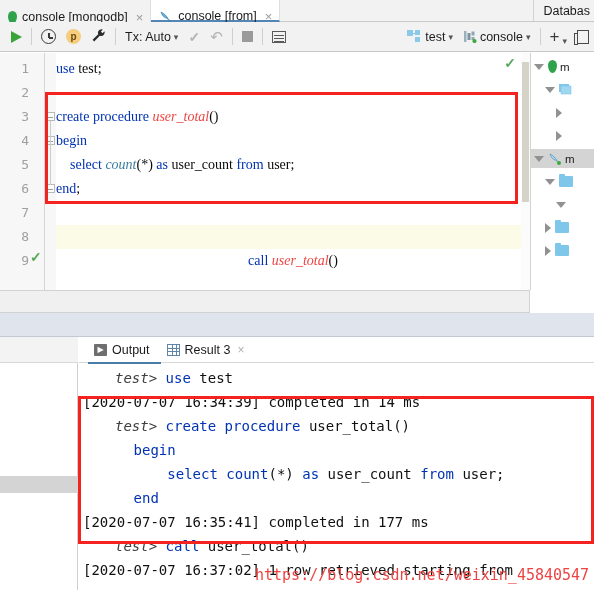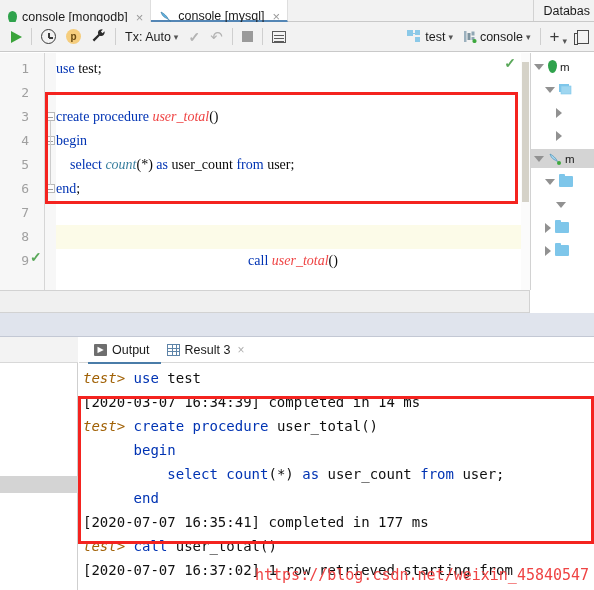--- a/index.html
+++ b/index.html
@@ -171,21 +171,21 @@
   .run-ic { width: 13px; height: 12px; background: #6e6e6e; border-radius: 1px; color:#fff; font-size:8px; display:flex; align-items:center; justify-content:center; }
   .table-ic { width: 13px; height: 12px; border: 1.3px solid #5e84a8; position: relative; background:#fff; }
   .table-ic::after { content:""; position:absolute; left:0; right:0; top:3px; height:1px; background:#5e84a8; box-shadow:0 3px 0 #5e84a8; }
   .table-ic::before { content:""; position:absolute; top:0; bottom:0; left:4px; width:1px; background:#5e84a8; box-shadow:4px 0 0 #5e84a8; }
 
   .out-body { position: absolute; left: 0; top: 27px; width: 515px; height: 226px; overflow: hidden; }
   .oline {
     position: absolute; left: 4px; height: 24px; line-height: 24px;
     font-family: "DejaVu Sans Mono", monospace; font-size: 14px; white-space: pre;
   }
-  .prompt { color: #a16207; font-style: italic; }
+  .prompt { color: #404040; font-style: italic; margin-left: 32px; }
   .ots { color: #101010; }
   .okw { color: #0033b3; }
   .otxt { color: #101010; }
 
   .watermark {
     position: absolute; left: 255px; top: 566px; font-size: 15px; color: #ef4444;
     font-family: "DejaVu Sans Mono", monospace; white-space: nowrap; letter-spacing: 0px;
   }
 </style>
 </head>
@@ -199,21 +199,21 @@
       <span>console [mongodb]</span>
       <span class="tclose">×</span>
     </div>
     <div class="tab active">
       <span class="dolphin-icon">
         <svg width="14" height="13" viewBox="0 0 14 13">
             <path d="M2 2 C5 3.5 8 6 9.5 9.5 C9.5 9.5 8 8.5 6 7.5 C4 6.5 2.5 4 2 2 Z" fill="#63b3e0" stroke="#3d7ea6" stroke-width="0.7"></path>
             <path d="M9.5 9.5 L12 11.5" stroke="#3d7ea6" stroke-width="1"></path>
           </svg>
       </span>
-      <span>console [mysql]</span>
+      <span>console [from]</span>
       <span class="tclose">×</span>
     </div>
     <div class="tabbar-right">
       <span>Databas</span>
     </div>
   </div>
 
   <div class="toolbar">
     <div class="tb-item">
       <span class="play-tri"></span>
@@ -388,21 +388,21 @@
         <span>Output</span>
       </div>
       <div class="otab">
         <span class="table-ic"></span>
         <span>Result 3</span>
         <span class="tclose">×</span>
       </div>
     </div>
     <div class="out-body" id="out-body">
         <div class="oline" style="top: 2px;"><span class="prompt">test&gt;</span><span class="otxt"> </span><span class="okw">use</span><span class="otxt"> </span><span class="otxt">test</span></div>
-        <div class="oline" style="top: 26px;"><span class="ots">[2020-03-07 16:34:39] completed in 14 ms</span></div>
+        <div class="oline" style="top: 26px;"><span class="ots">[2020-07-07 16:34:39] completed in 14 ms</span></div>
         <div class="oline" style="top: 50px;"><span class="prompt">test&gt;</span><span class="otxt"> </span><span class="okw">create</span><span class="otxt"> </span><span class="okw">procedure</span><span class="otxt"> </span><span class="otxt">user_total()</span></div>
         <div class="oline" style="top: 74px;"><span class="otxt">      </span><span class="okw">begin</span></div>
         <div class="oline" style="top: 98px;"><span class="otxt">          </span><span class="okw">select</span><span class="otxt"> </span><span class="okw">count</span><span class="otxt">(*)</span><span class="otxt"> </span><span class="okw">as</span><span class="otxt"> </span><span class="otxt">user_count</span><span class="otxt"> </span><span class="okw">from</span><span class="otxt"> </span><span class="otxt">user</span><span class="otxt">;</span></div>
         <div class="oline" style="top: 122px;"><span class="otxt">      </span><span class="okw">end</span></div>
         <div class="oline" style="top: 146px;"><span class="ots">[2020-07-07 16:35:41] completed in 177 ms</span></div>
         <div class="oline" style="top: 170px;"><span class="prompt">test&gt;</span><span class="otxt"> </span><span class="okw">call</span><span class="otxt"> </span><span class="otxt">user_total()</span></div>
         <div class="oline" style="top: 194px;"><span class="ots">[2020-07-07 16:37:02] 1 row retrieved starting from</span></div>
       </div>
   </div>
 

